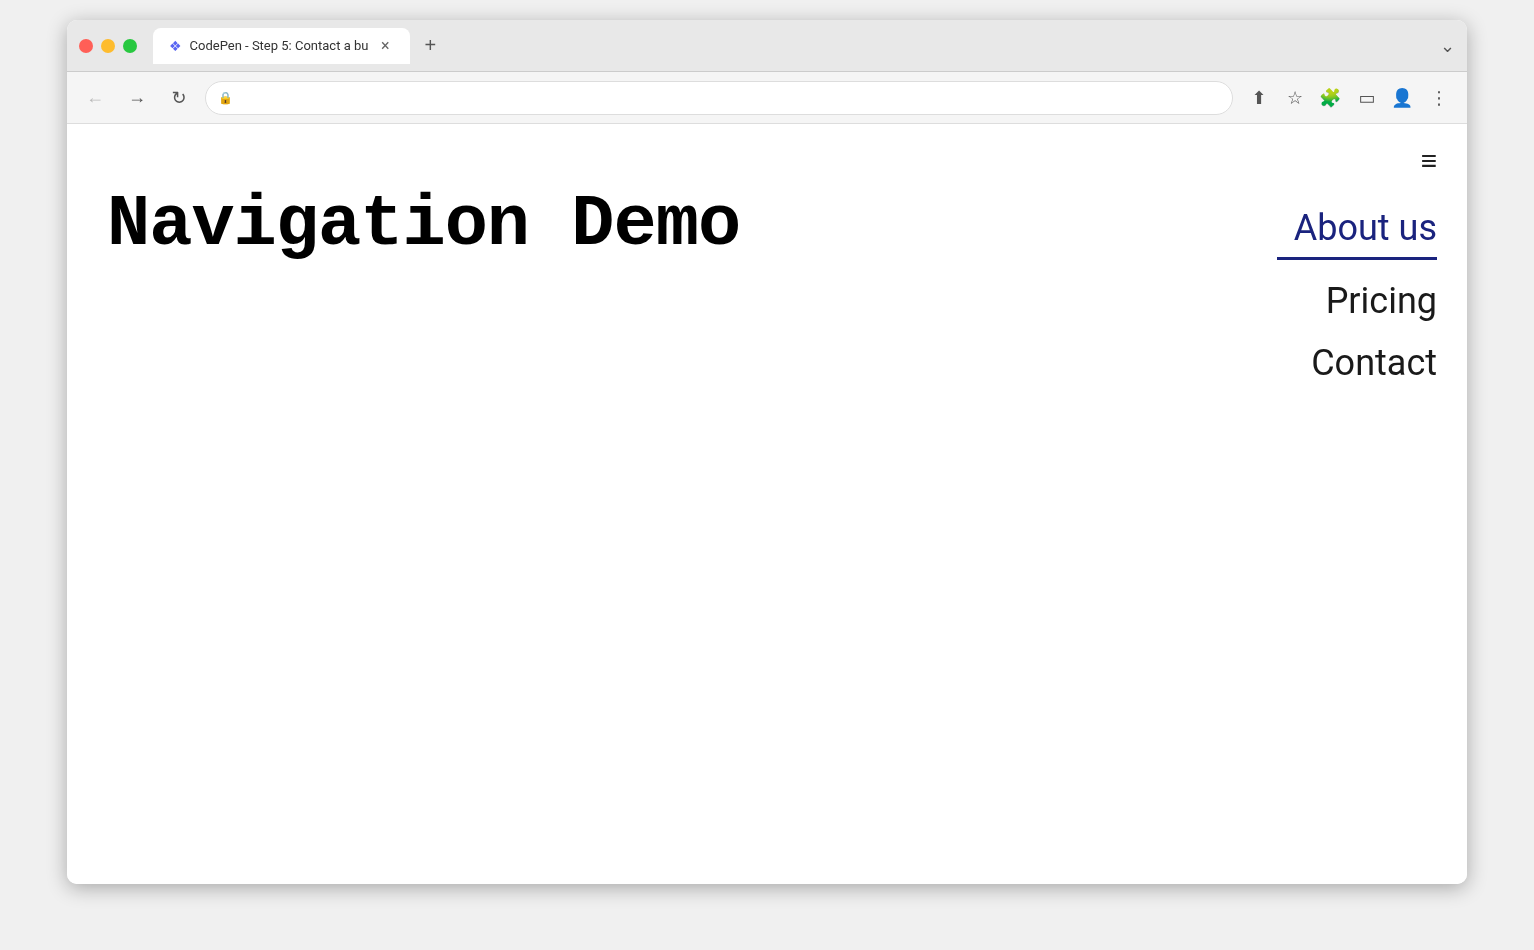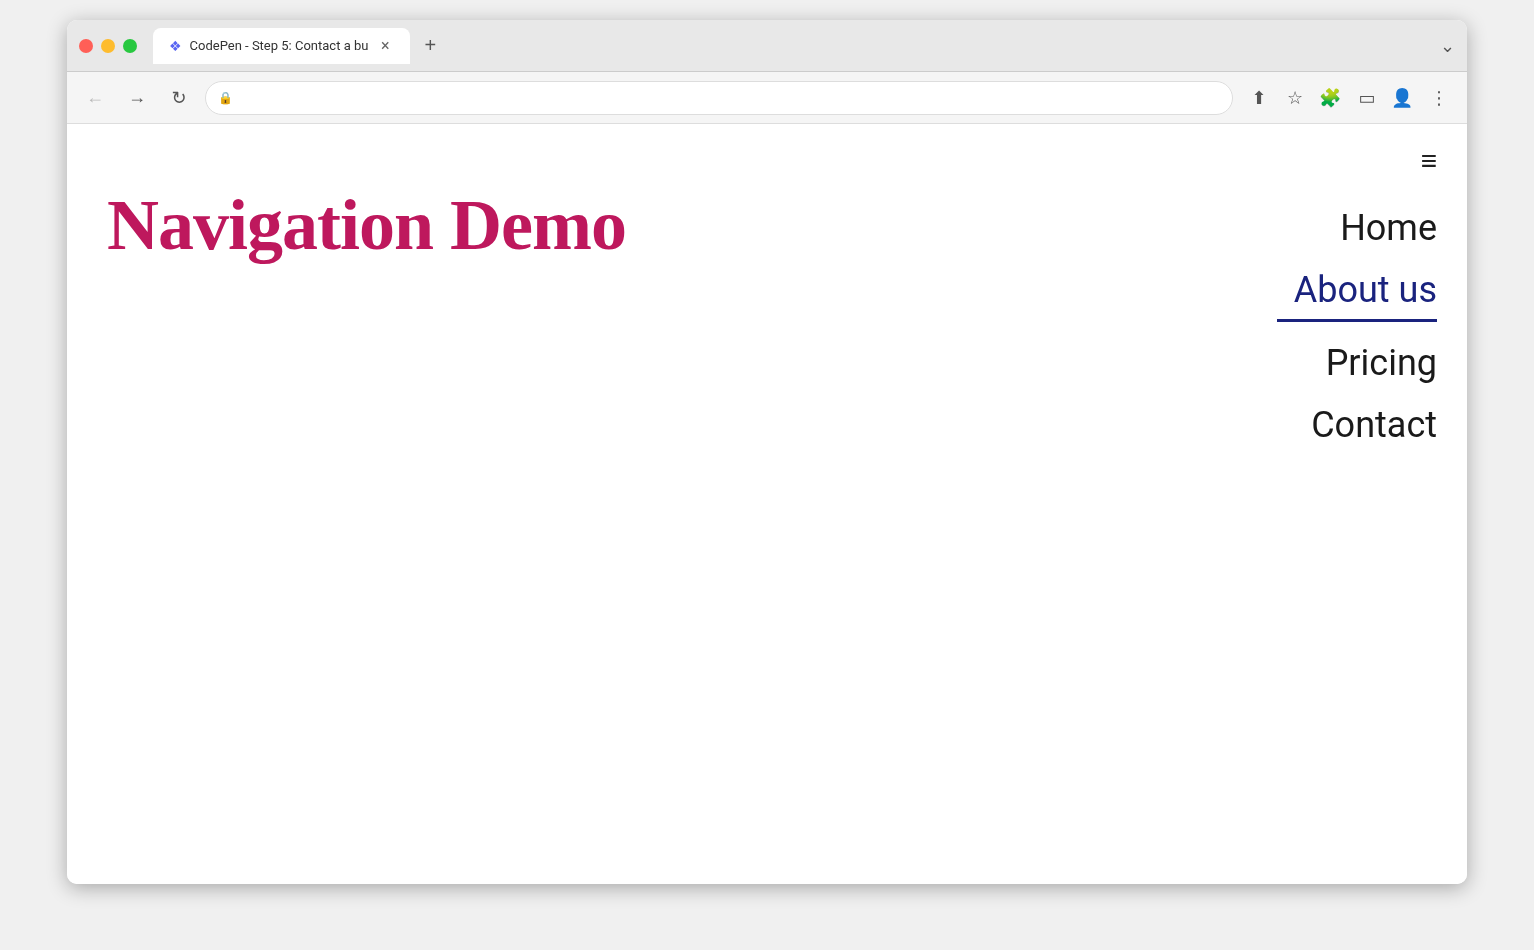--- a/index.html
+++ b/index.html
@@ -201,22 +201,22 @@
     }
 
     .main-content {
       flex: 1;
       padding: 60px 40px;
     }
 
     .page-title {
       font-size: 72px;
       font-weight: 900;
-      color: #be185d;
-      font-family: Liberation Serif, serif;
+      color: #000000;
+      font-family: Liberation Mono, monospace;
       letter-spacing: -1px;
     }
 
     
     .nav-sidebar {
       width: 220px;
       padding: 20px 30px;
       display: flex;
       flex-direction: column;
       align-items: flex-end;
@@ -295,21 +295,20 @@
   </div>
 
   <div class="page-content">
     <div class="main-content">
       <h1 class="page-title">Navigation Demo</h1>
     </div>
 
     <nav class="nav-sidebar">
       <div class="hamburger-icon">≡</div>
       <div class="nav-menu">
-        <a class="nav-item">Home</a>
         <a class="nav-item active">About us</a>
         <a class="nav-item">Pricing</a>
         <a class="nav-item">Contact</a>
       </div>
     </nav>
   </div>
 
 </div>
 
 </body></html>

